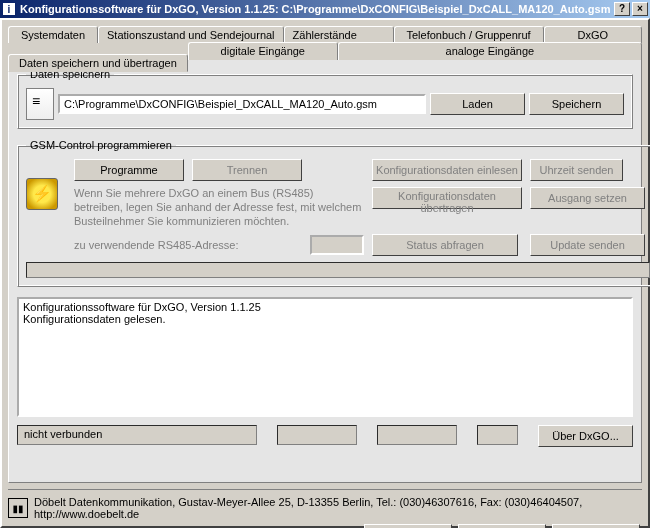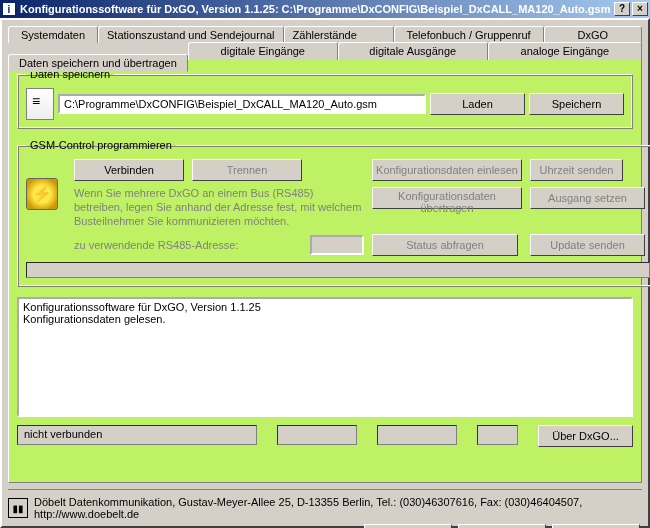--- a/index.html
+++ b/index.html
@@ -76,21 +76,21 @@
     position: relative;
     top: 12px;
     border-bottom: 1px solid #d4d0c8;
     z-index: 2;
   }
   .tabs-row.back .tab { padding: 2px 8px; font-size: 11px;}
   .tab-panel {
     border: 1px solid #808080;
     border-top-color: #fff;
     border-left-color: #fff;
-    background: #bef264;
+    background: #e5e5e5;
     padding: 8px;
     height: 424px;
   }
   fieldset.group {
     border: 1px solid #808080;
     border-top-color: #fff;
     border-left-color: #fff;
     border-right-color: #808080;
     border-bottom-color: #808080;
     box-shadow: inset 1px 1px 0 #808080, inset -1px -1px 0 #fff;
@@ -218,42 +218,41 @@
     <div class="tab" style="flex:0 0 90px;text-align:center">Systemdaten</div>
     <div class="tab" style="flex:0 0 180px;text-align:center">Stationszustand und Sendejournal</div>
     <div class="tab" style="flex:0 0 110px;">Zählerstände</div>
     <div class="tab" style="flex:0 0 150px;text-align:center">Telefonbuch / Gruppenruf</div>
     <div class="tab" style="flex:1;text-align:center">DxGO</div>
   </div>
 
   <div class="tabs-row">
     <div class="tab active" style="flex:0 0 175px;text-align:center">Daten speichern und übertragen</div>
     <div class="tab" style="flex:0 0 150px;text-align:center">digitale Eingänge</div>
-    <div class="tab" style="flex:0 0 150px;text-align:center">digitale Ausgänge</div>
     <div class="tab" style="flex:1;text-align:center">analoge Eingänge</div>
   </div>
 
   <div class="tab-panel">
 
     <fieldset class="group">
       <legend>Daten speichern</legend>
       <div class="row">
         <div class="file-icon"></div>
         <input class="text" style="flex: 1 1 0%;" value="C:\Programme\DxCONFIG\Beispiel_DxCALL_MA120_Auto.gsm">
         <button class="win" style="width:95px">Laden</button>
         <button class="win" style="width:95px">Speichern</button>
       </div>
     </fieldset>
 
     <fieldset class="group">
       <legend>GSM-Control programmieren</legend>
       <div class="gsm-grid">
         <div class="gsm-icon" style="grid-row:1/span 3">⚡</div>
 
-        <button class="win">Verbinden</button>
+        <button class="win">Programme</button>
         <button class="win" disabled="">Trennen</button>
         <div></div>
         <button class="win" style="width:150px" disabled="">Konfigurationsdaten einlesen</button>
         <button class="win" style="width:93px" disabled="">Uhrzeit senden</button>
 
         <div class="instr" style="grid-row:2/span 2">Wenn Sie mehrere DxGO an einem Bus (RS485) betreiben, legen Sie anhand der Adresse fest, mit welchem Busteilnehmer Sie kommunizieren möchten.</div>
         <button class="win" style="width:150px;grid-column:5" disabled="">Konfigurationsdaten übertragen</button>
         <button class="win" style="width:115px" disabled="">Ausgang setzen</button>
 
         <div style="grid-column:2/span 2;color:#808080">zu verwendende RS485-Adresse:</div>

